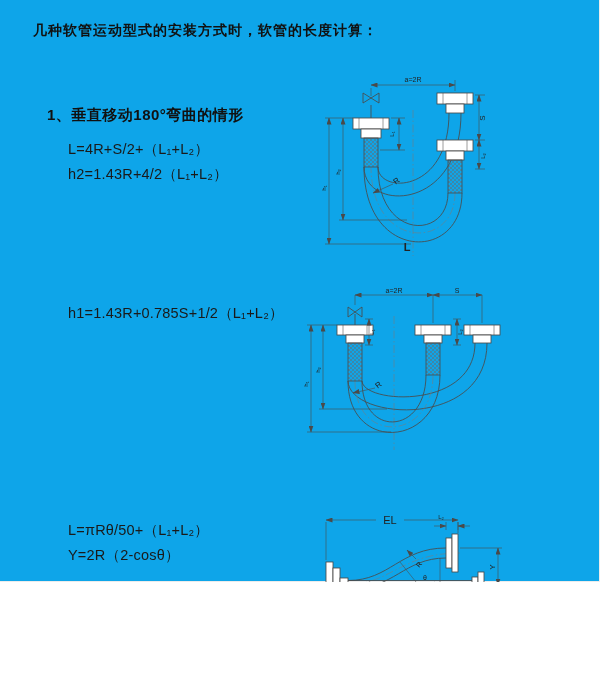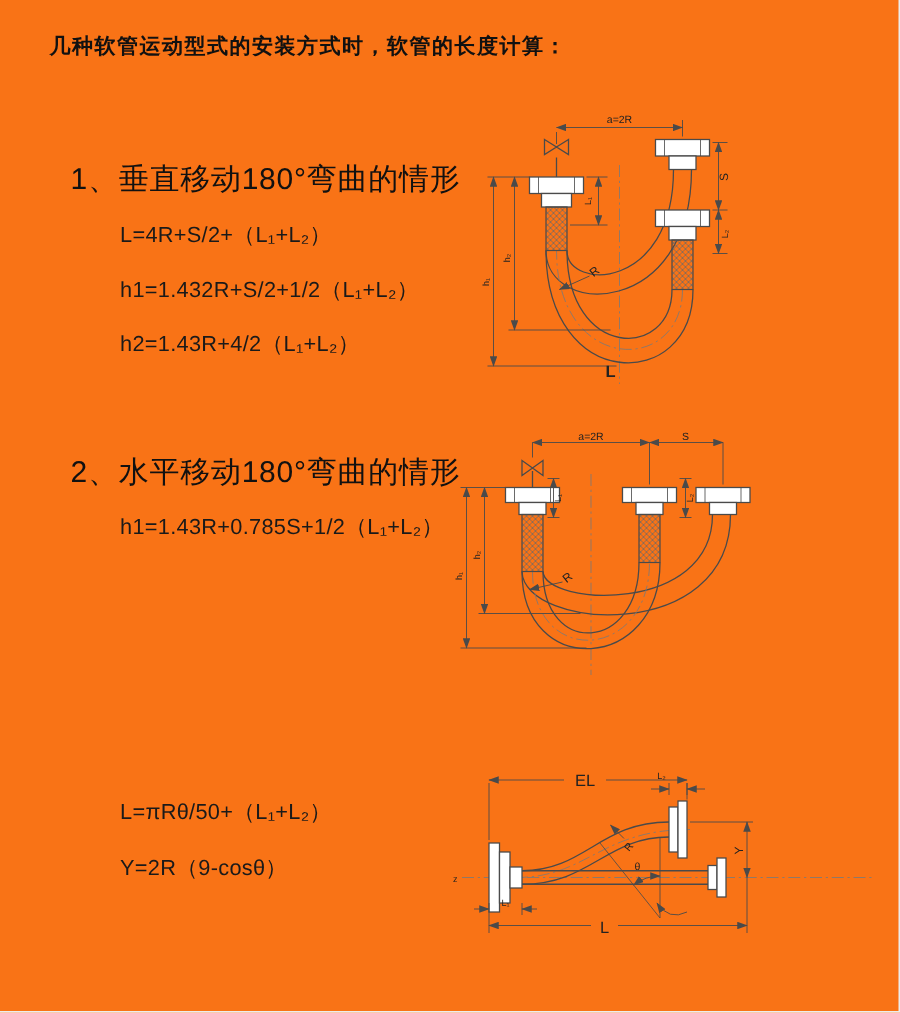--- a/index.html
+++ b/index.html
@@ -1,26 +1,26 @@
 <!DOCTYPE html>
 <html><head>
 <meta charset="utf-8">
 <style>
   html,body{margin:0;padding:0;background:#fff;}
-  .page{position:relative;width:600px;height:675px;background:#f97316;overflow:hidden;
+  .page{position:relative;width:600px;height:582px;background:#0ea5e9;overflow:hidden;
         font-family:"Liberation Sans","DejaVu Sans",sans-serif;color:#111;
         box-shadow:inset -1px -1px 0 #ececec;}
   .title{position:absolute;left:33px;top:22px;font-size:14px;font-weight:bold;
          letter-spacing:1px;margin:0;white-space:nowrap;}
   .sec{position:absolute;left:47px;}
   #sec1{top:106px}
   #sec2{top:301px}
   #sec3{top:518px}
-  .sec h2{font-size:20px;font-weight:normal;margin:0 0 12px 0;letter-spacing:.5px;white-space:nowrap;}
-  .formula{margin:12px;padding-left:21px;font-size:14.5px;line-height:24.5px;
+  .sec h2{font-size:15px;font-weight:bold;margin:0 0 12px 0;letter-spacing:.5px;white-space:nowrap;}
+  .formula{margin:0;padding-left:21px;font-size:14.5px;line-height:24.5px;
            color:#1a1a1a;white-space:nowrap;letter-spacing:.2px;}
   .diag{position:absolute;}
   #d1{left:303px;top:72px}
   #d2{left:303px;top:288px}
   #d3{left:300px;top:502px}
   .diag .ln{stroke:#4a4a4a;stroke-width:.85;fill:none}
   .diag .fit{stroke:#4a4a4a;stroke-width:.85;fill:#fff}
   .diag .braid{stroke:#4a4a4a;stroke-width:.8;fill:url(#braidp)}
   .diag .dim{stroke:#4a4a4a;stroke-width:.6;fill:none}
   .diag .thin{stroke:#4a4a4a;stroke-width:.55;fill:none}
@@ -33,32 +33,30 @@
 </head>
 <body>
 
 <div class="page">
 
   <h1 class="title">几种软管运动型式的安装方式时，软管的长度计算：</h1>
 
   <section class="sec" id="sec1">
     <h2>1、垂直移动180°弯曲的情形</h2>
     <p class="formula">L=4R+S/2+（L₁+L₂）</p>
-    <p class="formula">h1=1.432R+S/2+1/2（L₁+L₂）</p>
     <p class="formula">h2=1.43R+4/2（L₁+L₂）</p>
   </section>
 
   <section class="sec" id="sec2">
-    <h2>2、水平移动180°弯曲的情形</h2>
     <p class="formula">h1=1.43R+0.785S+1/2（L₁+L₂）</p>
   </section>
 
   <section class="sec" id="sec3">
     <p class="formula">L=πRθ/50+（L₁+L₂）</p>
-    <p class="formula">Y=2R（9-cosθ）</p>
+    <p class="formula">Y=2R（2-cosθ）</p>
   </section>
 
   <svg class="diag" id="d1" width="292" height="186" viewBox="0 0 292 186">
     <defs>
       <marker id="arw" markerWidth="7" markerHeight="5" refX="6.5" refY="2.5" orient="auto-start-reverse" markerUnits="userSpaceOnUse">
         <path d="M0,0 L7,2.5 L0,5 Z" fill="#4a4a4a"></path>
       </marker>
       <pattern id="braidp" width="4" height="4" patternUnits="userSpaceOnUse">
         <path d="M0,4 L4,0 M0,0 L4,4" stroke="#6a6a6a" stroke-width="0.5"></path>
       </pattern>

